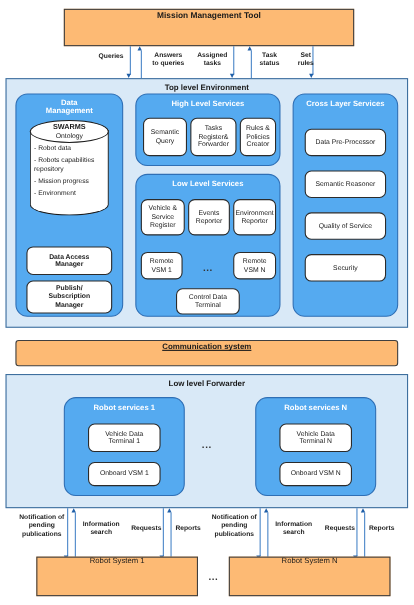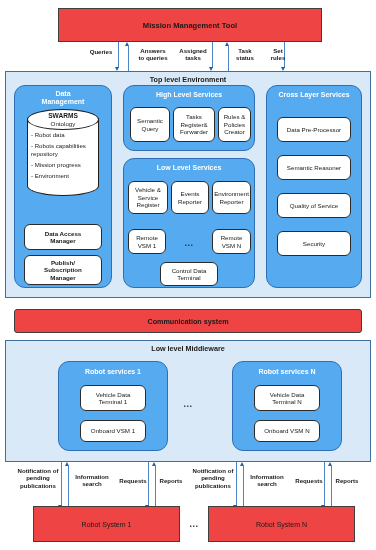--- a/index.html
+++ b/index.html
@@ -5,22 +5,22 @@
   html,body{margin:0;padding:0;background:#ffffff;}
   body{
     width:376px;height:550px;position:relative;overflow:hidden;
     font-family:"Liberation Sans","DejaVu Sans",sans-serif;
     color:#1a1a1a;
   }
   .abs{position:absolute;box-sizing:border-box;}
 
   
   .wbox{
-    background:#ef4444;border:1.4px solid #3f3f3f;
-    display:flex;align-items:center;justify-content:center;
+    background:#fdba74;border:1.4px solid #3f3f3f;
+    display:flex;align-items:flex-start;justify-content:center;
     text-align:center;font-weight:bold;
   }
   .wbox.thin{border-width:1.2px;}
 
   
   .shell{
     background:#d9e9f7;border:1.5px solid #3e6f9e;
   }
   .shell-title{
     position:absolute;left:0;right:0;top:3px;text-align:center;
@@ -152,26 +152,26 @@
 <div class="abs svc reg" style="left:160px;top:262px;width:58px;height:24px;">Control Data<br>Terminal</div>
 
 <div class="abs panel" style="left:266px;top:85px;width:96px;height:203px;">
   <div class="panel-title" style="top:5px;">Cross Layer Services</div>
 </div>
 <div class="abs svc reg" style="left:277px;top:117px;width:74px;height:25px;">Data Pre-Processor</div>
 <div class="abs svc reg" style="left:277px;top:155px;width:74px;height:25px;">Semantic Reasoner</div>
 <div class="abs svc reg" style="left:277px;top:193px;width:74px;height:25px;">Quality of Service</div>
 <div class="abs svc reg" style="left:277px;top:231px;width:74px;height:25px;">Security</div>
 
-<div class="abs wbox" style="left:14px;top:309px;width:348px;height:24px;font-size:7.2px;border-radius:3px;">
+<div class="abs wbox" style="left:14px;top:309px;width:348px;height:24px;font-size:7.2px;border-radius:3px;text-decoration:underline;">
   <span>Communication system</span>
 </div>
 
 <div class="abs shell" style="left:5px;top:340px;width:366px;height:122px;">
-  <div class="shell-title">Low level Middleware</div>
+  <div class="shell-title">Low level Forwarder</div>
 </div>
 
 <div class="abs panel" style="left:58px;top:361px;width:110px;height:90px;">
   <div class="panel-title" style="top:6px;">Robot services 1</div>
 </div>
 <div class="abs svc reg" style="left:80px;top:385px;width:66px;height:26px;">Vehicle Data<br>Terminal 1</div>
 <div class="abs svc reg" style="left:80px;top:420px;width:66px;height:22px;">Onboard VSM 1</div>
 
 <div class="dots abs" style="left:178px;top:400px;width:20px;text-align:center;">...</div>
 

